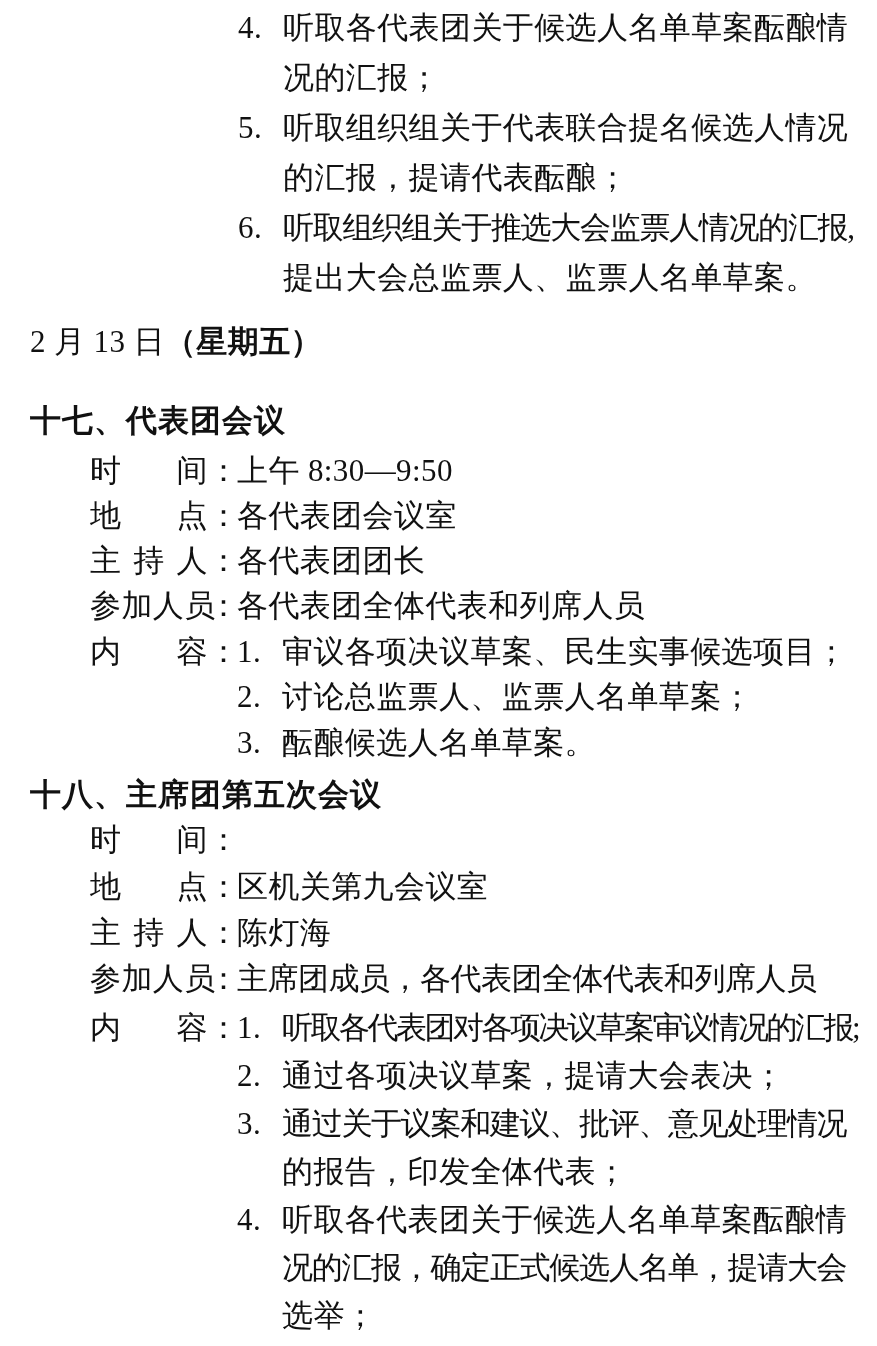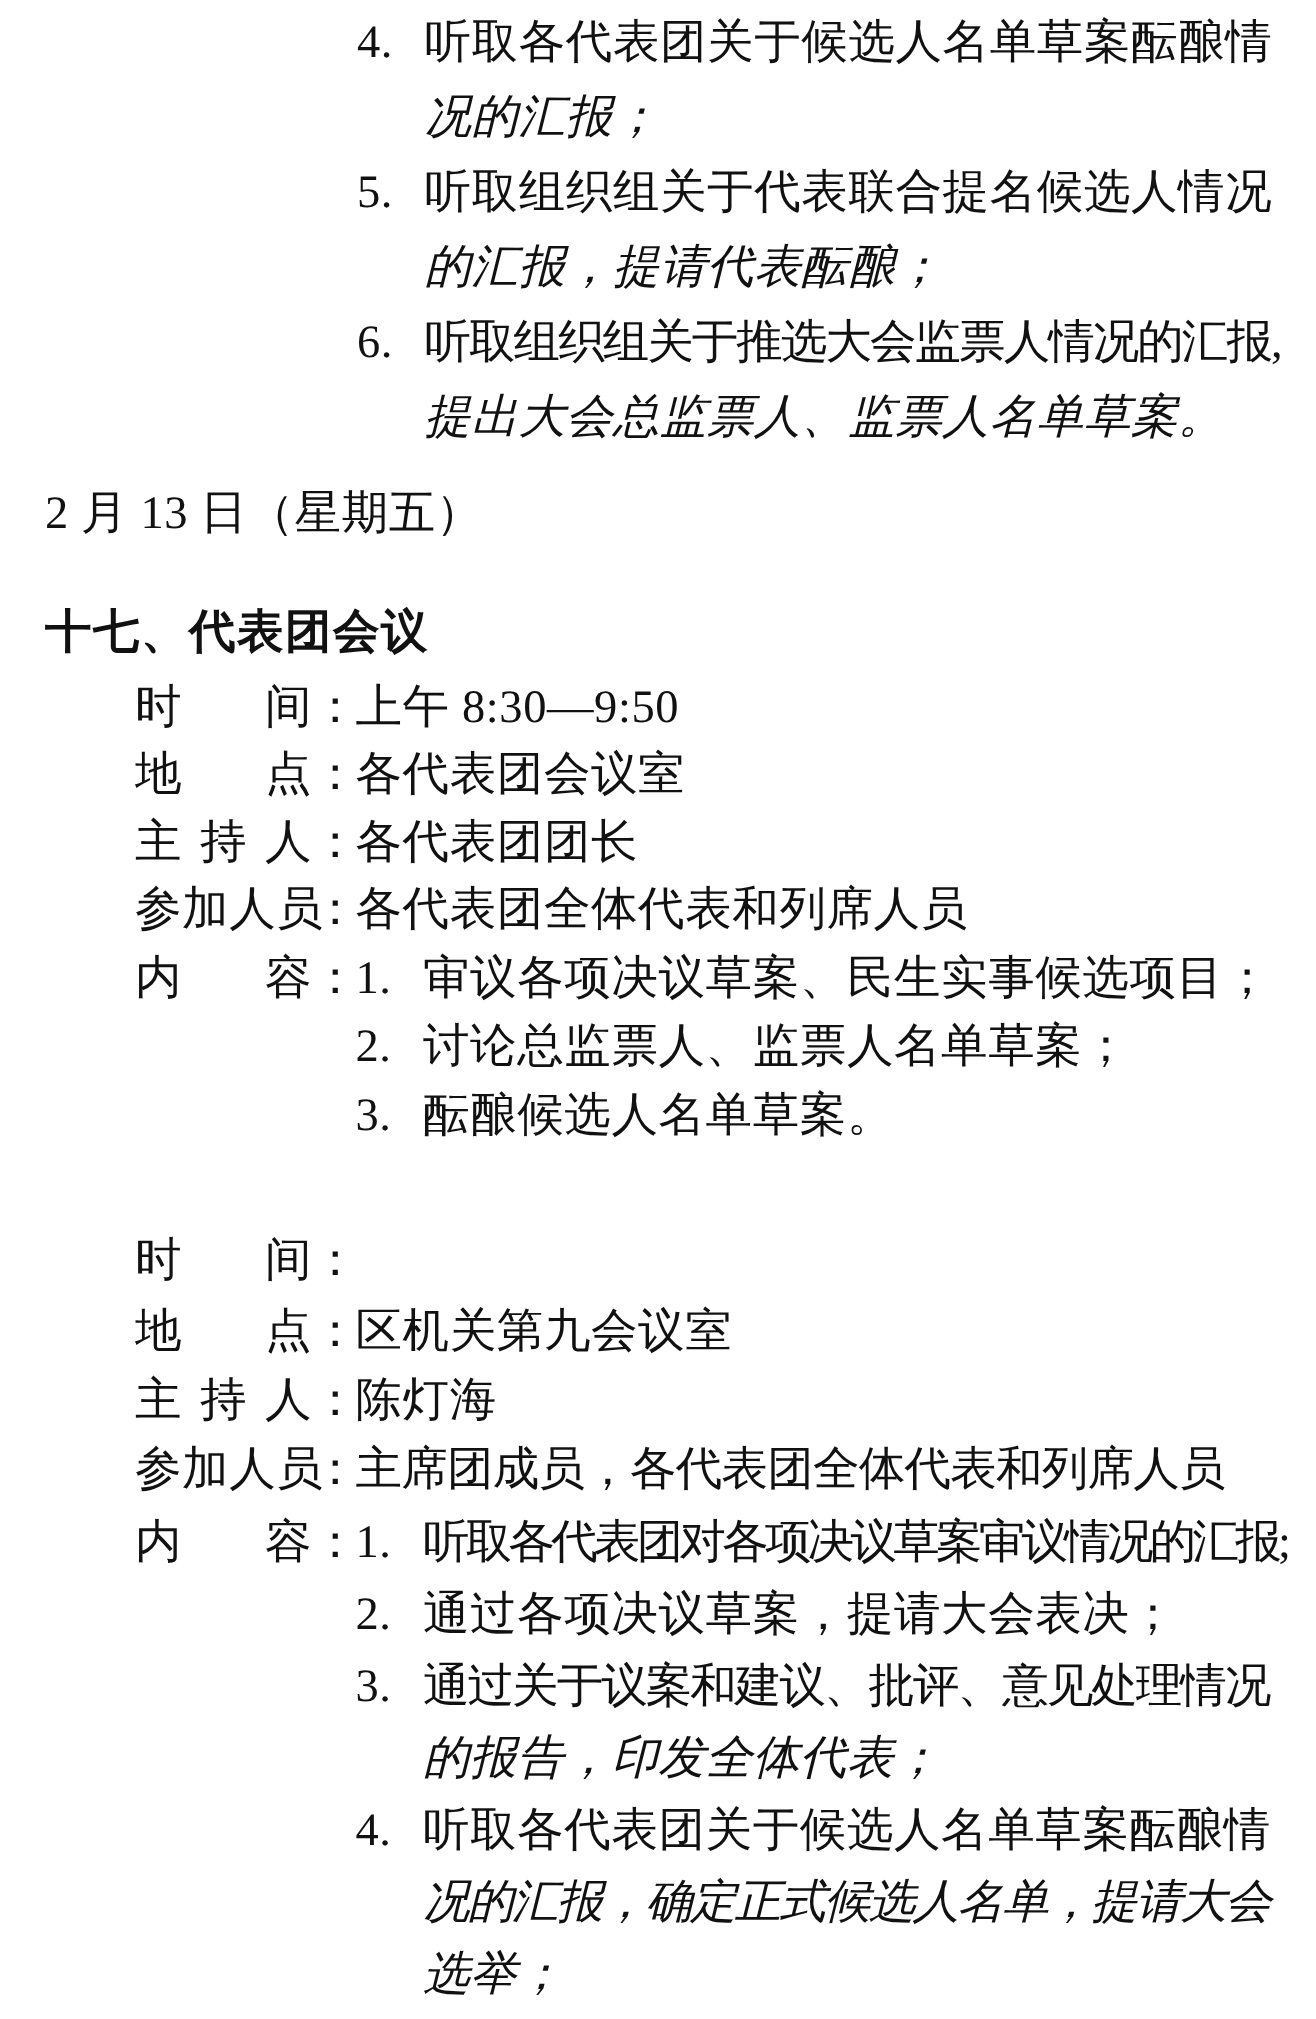--- a/index.html
+++ b/index.html
@@ -7,28 +7,28 @@
     width:877px;height:1346px;position:relative;background:#ffffff;
     font-family:"Liberation Serif","DejaVu Serif",serif;
     color:#111;overflow:hidden;
   }
   .page{position:absolute;inset:0;}
   .line{
     position:absolute;height:44px;line-height:44px;font-size:31px;
     letter-spacing:0.4px;white-space:nowrap;
   }
   .li{left:238px;}
-  .cont{left:283px;font-style:italic;}
+  .cont{left:283px;}
   .num{display:inline-block;min-width:20px;}
   .txt{position:absolute;left:45px;top:0;white-space:nowrap;letter-spacing:0.4px;}
   .t1{letter-spacing:-1.3px;}
   .t2{letter-spacing:-2.5px;}
   .date-line{left:30px;}
   .heading{left:30px;font-weight:700;letter-spacing:1px;text-align:center;}
-  .b{font-weight:400;}
+  .b{font-weight:700;}
   .field{left:90px;}
   .lbl{
     display:inline-flex;justify-content:space-between;
     width:118px;vertical-align:top;
   }
   .colon{display:inline-block;}
   .fval{position:absolute;left:147px;top:0;white-space:nowrap;letter-spacing:0.4px;text-align:center;}
 </style>
 </head>
 <body>
@@ -105,20 +105,21 @@
   </div>
   <div class="line li" style="top:675px;left:237px">
     <span class="num">2.</span>
     <span class="txt">讨论总监票人、监票人名单草案；</span>
   </div>
   <div class="line li" style="top:721px;left:237px">
     <span class="num">3.</span>
     <span class="txt">酝酿候选人名单草案。</span>
   </div>
 
+  <div class="line heading" style="top:773px">十八、主席团第五次会议</div>
 
   <div class="line field" style="top:818px">
     <span class="lbl justify-chars">
         <span>时</span>
         <span>间</span>
       </span><span class="colon">：</span>
   </div>
   <div class="line field" style="top:865px">
     <span class="lbl justify-chars">
         <span>地</span>

